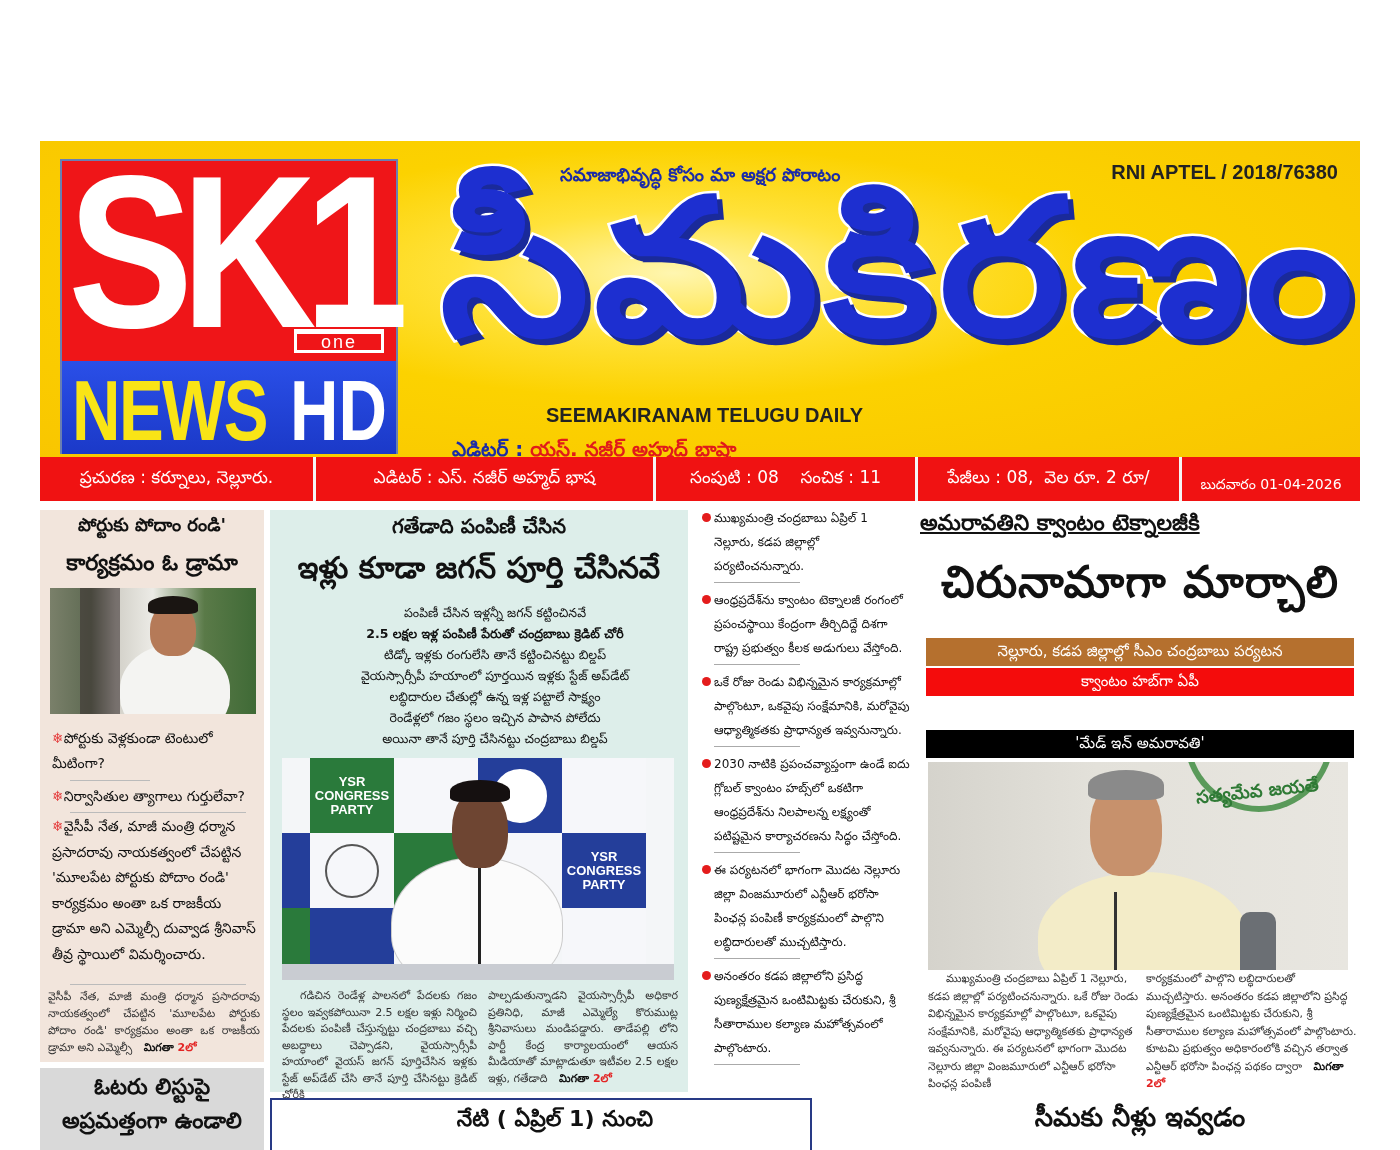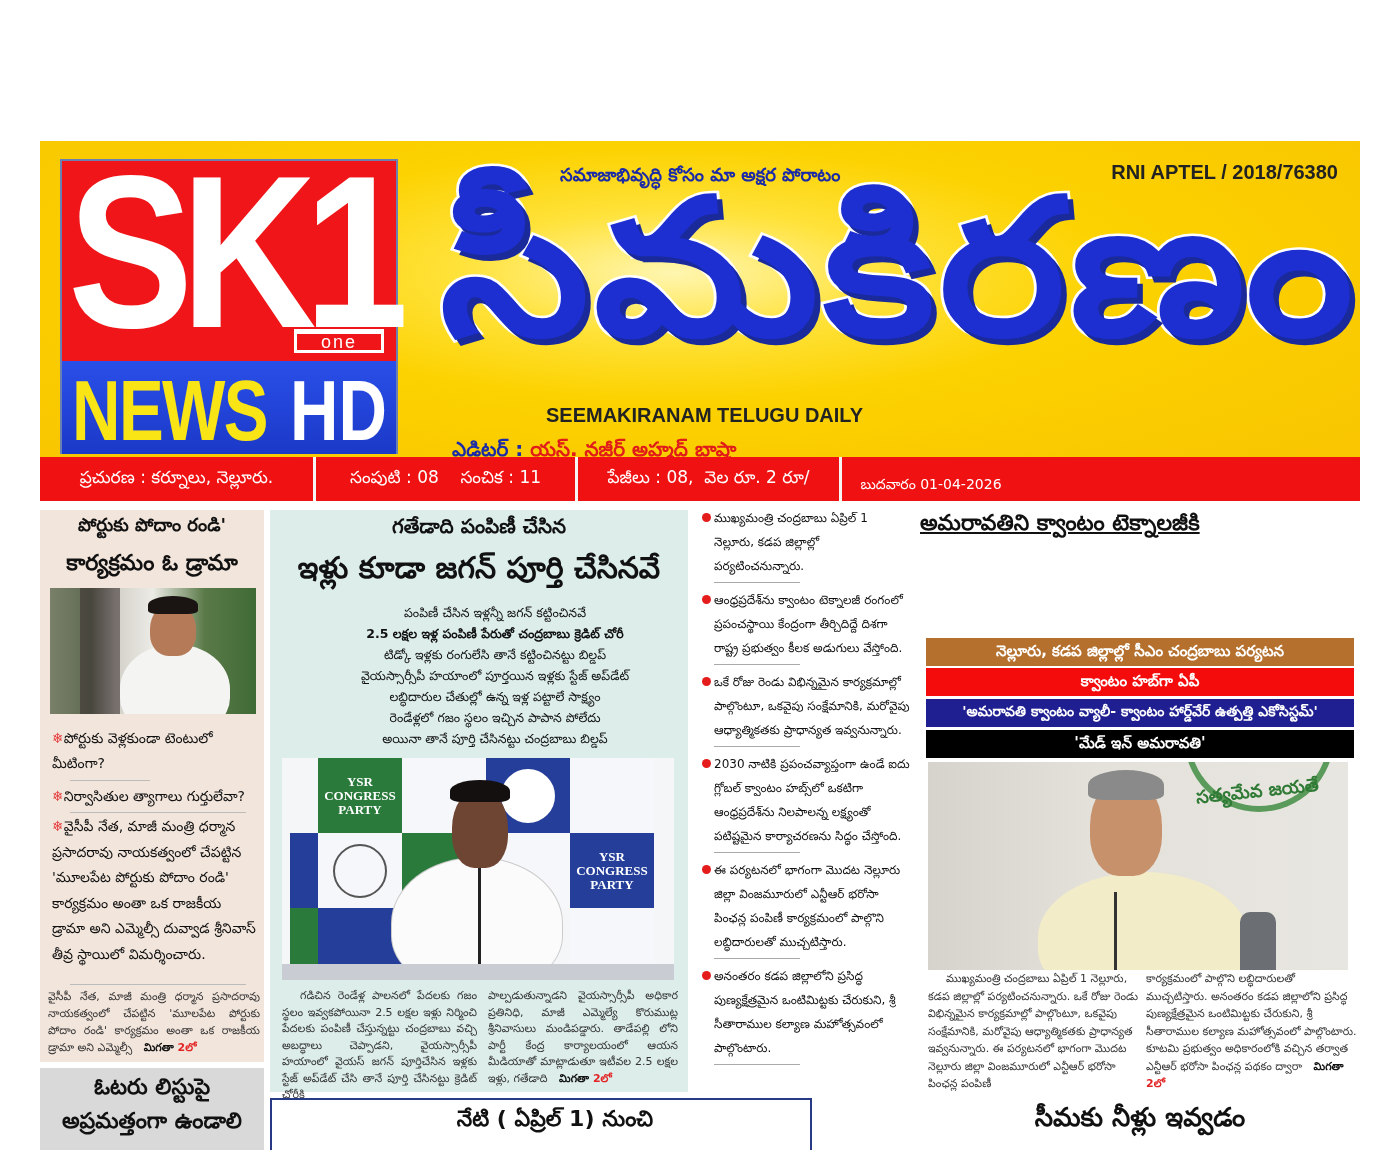--- a/index.html
+++ b/index.html
@@ -59,41 +59,41 @@
   .col-left-bottom .h1 { position: absolute; top: 6px; width: 100%; text-align: center; font-size: 22px; font-weight: bold; }
   .col-left-bottom .h2 { position: absolute; top: 40px; width: 100%; text-align: center; font-size: 22px; font-weight: bold; }
 
   
   .col-center { position: absolute; left: 270px; top: 510px; width: 418px; height: 582px; background: #ddeeea; }
   .c-head1 { position: absolute; top: 4px; width: 100%; text-align: center; font-size: 20px; font-weight: bold; }
   .c-head2 { position: absolute; top: 40px; width: 100%; text-align: center; font-size: 30px; font-weight: bold; white-space: nowrap; }
   .c-sub { position: absolute; top: 92px; width: 100%; text-align: center; font-size: 12.5px; line-height: 21px; margin-left: 16px; }
   .photo-center { left: 12px; top: 248px; width: 392px; height: 222px; background: #f4f6f8; }
   .tile { position: absolute; width: 84px; height: 75px; display:flex; align-items:center; justify-content:center; text-align:center;
-    font-family: Liberation Serif, serif; font-weight: bold; color: #fff; font-size: 13px; line-height: 14px; margin-left: 8px; }
+    font-family: Liberation Sans, sans-serif; font-weight: bold; color: #fff; font-size: 13px; line-height: 14px; }
   .tile.g { background: #2a7a3b; } .tile.b { background: #243e9a; } .tile.w { background: #f6f7fa; color: #333; }
   .fan { width: 54px; height: 54px; border: 2px solid #555; border-radius: 50%; }
   .c-body { position: absolute; top: 478px; font-size: 11px; line-height: 16.5px; text-align: justify; color:#333; }
   .c-body.l { left: 12px; width: 195px; }
   .c-body.r { left: 218px; width: 190px; }
 
   .box-bottom { position: absolute; left: 270px; top: 1098px; width: 542px; height: 60px; border: 2px solid #283a86; border-bottom: none; background:#fff; }
   .box-bottom span { position: absolute; left: 0; top: 6px; width: 100%; text-align: center; font-size: 22px; font-weight: bold; padding-left: 28px; }
 
   
   .col-bullets { position: absolute; left: 700px; top: 506px; width: 210px; }
   .b-item { position: relative; font-size: 12px; line-height: 24px; padding-left: 14px; padding-bottom: 5px; margin-bottom: 5px; }
   .b-item::after { content: ""; position: absolute; left: 14px; bottom: 0; width: 86px; height: 1px; background: #aaa; }
   .b-dot { position: absolute; left: 2px; top: 7px; width: 9px; height: 9px; border-radius: 50%; background: #e41c1c; }
 
   
   .col-right { position: absolute; left: 920px; top: 506px; width: 440px; }
   .r-head1 { position: absolute; top: 4px; width: 100%; font-size: 22px; font-weight: bold; text-decoration: underline; }
   .r-head2 { position: absolute; top: 50px; width: 100%; text-align: center; font-size: 44px; font-weight: bold; white-space: nowrap; letter-spacing: 1px; }
-  .strip { position: absolute; left: 6px; width: 428px; height: 28px; color: #fff; font-size: 15px; display: flex; align-items: center; justify-content: center; white-space: nowrap; font-weight: bold; }
+  .strip { position: absolute; left: 6px; width: 428px; height: 28px; color: #fff; font-size: 15px; display: flex; align-items: center; justify-content: center; white-space: nowrap; }
   .photo-right { left: 8px; top: 256px; width: 420px; height: 208px;
     background: linear-gradient(90deg, #d5d3cc 0%, #e3e1da 40%, #e8e6e0 100%); }
   .emblem { position: absolute; left: 256px; top: -40px; width: 150px; height: 90px; border: 6px solid #5a9a5a; border-top: none; border-radius: 0 0 80px 80px; }
   .emblem-text { position: absolute; left: 268px; top: 18px; color: #2f7a35; font-size: 18px; font-weight: bold; transform: rotate(-6deg); }
   .r-body { position: absolute; top: 464px; font-size: 11px; line-height: 17.5px; color:#333; }
   .r-body.l { left: 8px; width: 214px; text-indent: 18px; }
   .r-body.r { left: 226px; width: 212px; }
   .r-bottom-head { position: absolute; left: 920px; top: 1102px; width: 440px; text-align: center; font-size: 26px; font-weight: bold; }
 </style>
 </head>
@@ -115,20 +115,21 @@
   <div class="paper-name">సీమకిరణం</div>
   <div class="english-name">SEEMAKIRANAM TELUGU DAILY</div>
   <div class="editor-head">
     <span>ఎడిటర్ :</span>
     <span class="ed-name">యస్. నజీర్ అహ్మద్ బాషా</span>
   </div>
 </div>
 
 <div class="infobar">
   <div class="info-cell" style="width:276px">ప్రచురణ : కర్నూలు, నెల్లూరు.</div>
+  <div class="info-cell" style="width:340px">ఎడిటర్ : ఎస్. నజీర్ అహ్మద్ భాష</div>
   <div class="info-cell" style="width:262px;white-space:pre">సంపుటి : 08    సంచిక : 11</div>
   <div class="info-cell" style="width:264px;white-space:pre">పేజీలు : 08,  వెల రూ. 2 రూ/</div>
   <div class="info-cell" style="width:178px;font-size:14px;padding-top:14px">బుదవారం 01-04-2026</div>
 </div>
 
 <div class="col-left">
   <div class="left-head1">పోర్టుకు పోదాం రండి'</div>
   <div class="left-head2">కార్యక్రమం ఓ డ్రామా</div>
   <div class="photo photo-left">
     <div style="position:absolute;left:30px;top:0;width:40px;height:126px;background:#3a3030;opacity:.6"></div>
@@ -203,23 +204,23 @@
   <div class="b-item"><span class="b-dot"></span><span>ముఖ్యమంత్రి చంద్రబాబు ఏప్రిల్ 1 నెల్లూరు, కడప జిల్లాల్లో పర్యటించనున్నారు.</span></div>
   <div class="b-item"><span class="b-dot"></span><span>ఆంధ్రప్రదేశ్‌ను క్వాంటం టెక్నాలజీ రంగంలో ప్రపంచస్థాయి కేంద్రంగా తీర్చిదిద్దే దిశగా రాష్ట్ర ప్రభుత్వం కీలక అడుగులు వేస్తోంది.</span></div>
   <div class="b-item"><span class="b-dot"></span><span>ఒకే రోజు రెండు విభిన్నమైన కార్యక్రమాల్లో పాల్గొంటూ, ఒకవైపు సంక్షేమానికి, మరోవైపు ఆధ్యాత్మికతకు ప్రాధాన్యత ఇవ్వనున్నారు.</span></div>
   <div class="b-item"><span class="b-dot"></span><span>2030 నాటికి ప్రపంచవ్యాప్తంగా ఉండే ఐదు గ్లోబల్ క్వాంటం హబ్స్‌లో ఒకటిగా ఆంధ్రప్రదేశ్‌ను నిలపాలన్న లక్ష్యంతో పటిష్టమైన కార్యాచరణను సిద్ధం చేస్తోంది.</span></div>
   <div class="b-item"><span class="b-dot"></span><span>ఈ పర్యటనలో భాగంగా మొదట నెల్లూరు జిల్లా వింజమూరులో ఎన్టీఆర్ భరోసా పింఛన్ల పంపిణీ కార్యక్రమంలో పాల్గొని లబ్ధిదారులతో ముచ్చటిస్తారు.</span></div>
   <div class="b-item"><span class="b-dot"></span><span>అనంతరం కడప జిల్లాలోని ప్రసిద్ధ పుణ్యక్షేత్రమైన ఒంటిమిట్టకు చేరుకుని, శ్రీ సీతారాముల కల్యాణ మహోత్సవంలో పాల్గొంటారు.</span></div>
 </div>
 
 <div class="col-right" style="height:600px">
   <div class="r-head1">అమరావతిని క్వాంటం టెక్నాలజీకి</div>
+  <div class="r-head2">చిరునామాగా మార్చాలి</div>
   <div class="strip" style="top:132px;background:#b5702e">నెల్లూరు, కడప జిల్లాల్లో సీఎం చంద్రబాబు పర్యటన</div>
   <div class="strip" style="top:162px;background:#f40c0c">క్వాంటం హబ్‌గా ఏపీ</div>
-  <div class="strip" style="top:193px;background:#1f1f92;font-size:14px">'అమరావతి క్వాంటం వ్యాలీ- క్వాంటం హార్డ్‌వేర్ ఉత్పత్తి ఎకోసిస్టమ్'</div>
   <div class="strip" style="top:224px;background:#000000">'మేడ్ ఇన్ అమరావతి'</div>
   <div class="photo photo-right">
     <div class="emblem"></div>
     <div class="emblem-text">సత్యమేవ జయతే</div>
     <div class="person" style="left:110px;top:110px;width:210px;height:130px;background:#f3ecc8"></div>
     <div class="person" style="left:162px;top:14px;width:72px;height:100px;background:#c7916c"></div>
     <div style="position:absolute;left:160px;top:8px;width:76px;height:30px;background:#8a8a8a;border-radius:50% 50% 20% 20%"></div>
     <div style="position:absolute;left:186px;top:130px;width:3px;height:78px;background:#333"></div>
     <div style="position:absolute;left:312px;top:150px;width:36px;height:58px;background:#6b6f74;border-radius:10px 10px 0 0"></div>
   </div>

